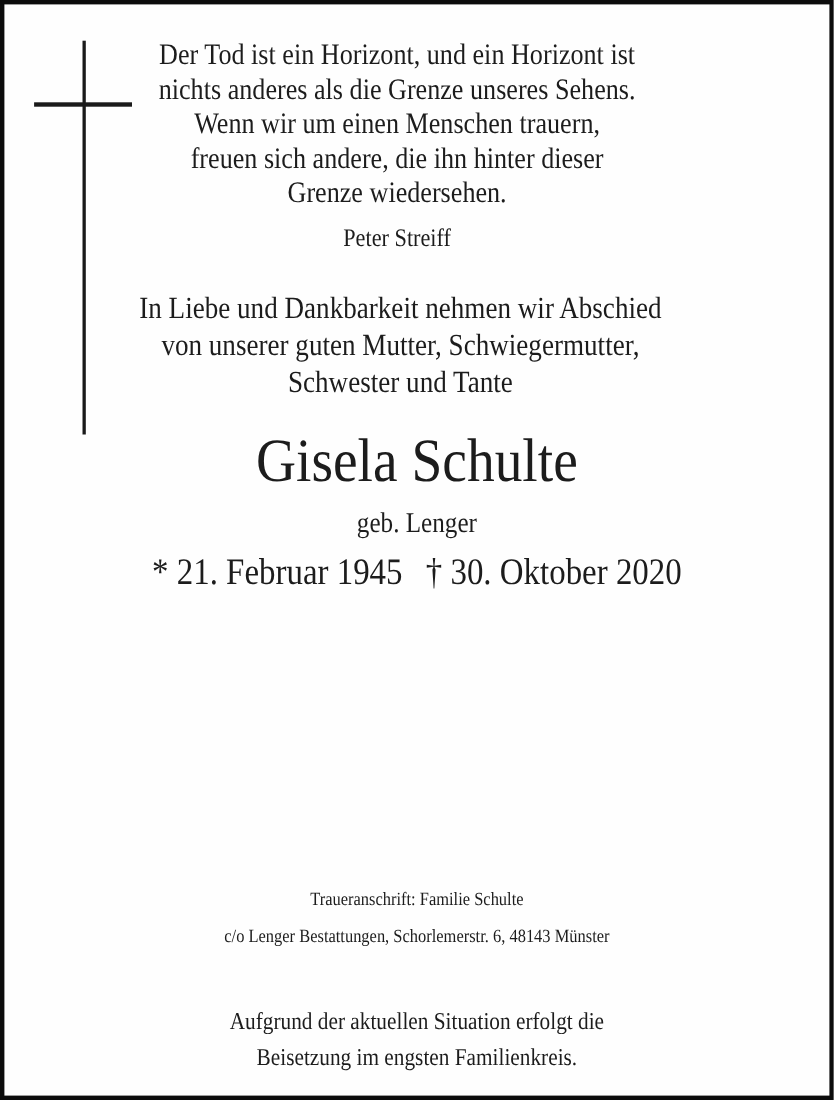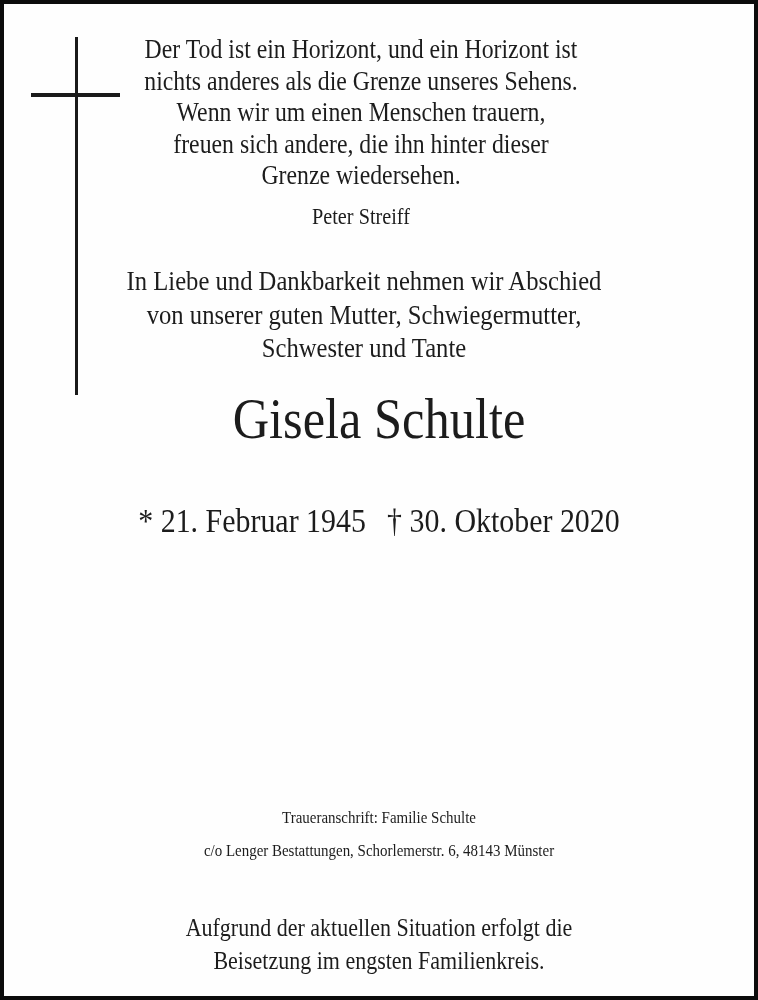--- a/index.html
+++ b/index.html
@@ -39,21 +39,21 @@
   .intro { top: 260px; padding-right: 30px; font-size: 28px; line-height: 33.5px; }
   .name { top: 384px; font-size: 56px; line-height: 62px; font-family: Liberation Serif, serif; }
   .name .line { transform: scaleX(0.9); }
   .maiden { top: 456px; font-size: 26px; line-height: 32px; }
   .dates { top: 500px; font-size: 34px; line-height: 33px; }
   .dates .date-part { display: inline-block; }
   .dates .date-gap { display: inline-block; width: 24px; }
   .remembrance { top: 586px; font-size: 26px; font-weight: bold; }
   .remembrance .line { line-height: 48px; }
   .address { top: 798px; font-size: 17px; line-height: 32.5px; }
-  .final-notice { top: 908px; font-size: 25px; line-height: 32.5px; }
+  .final-notice { top: 908px; font-size: 22px; line-height: 32.5px; }
 </style>
 </head>
 <body>
 
 <div class="notice">
 
   <div>
     <div class="cross-v"></div>
     <div class="cross-h"></div>
   </div>
@@ -70,20 +70,23 @@
     <div class="line">Wenn wir um einen Menschen trauern,</div>
     <div class="line">freuen sich andere, die ihn hinter dieser</div>
     <div class="line">Grenze wiedersehen.</div>
     <div class="line poem-author">Peter Streiff</div>
   </div>
 
   <div class="block name">
     <div class="line">Gisela Schulte</div>
   </div>
 
+  <div class="block maiden">
+    <div class="line">geb. Lenger</div>
+  </div>
 
   <div class="block dates">
     <div class="line">
       <span class="date-part">* 21. Februar 1945</span><span class="date-gap"></span><span class="date-part">† 30. Oktober 2020</span>
     </div>
   </div>
 
 
   <div class="block address">
     <div class="line">Traueranschrift: Familie Schulte</div>

